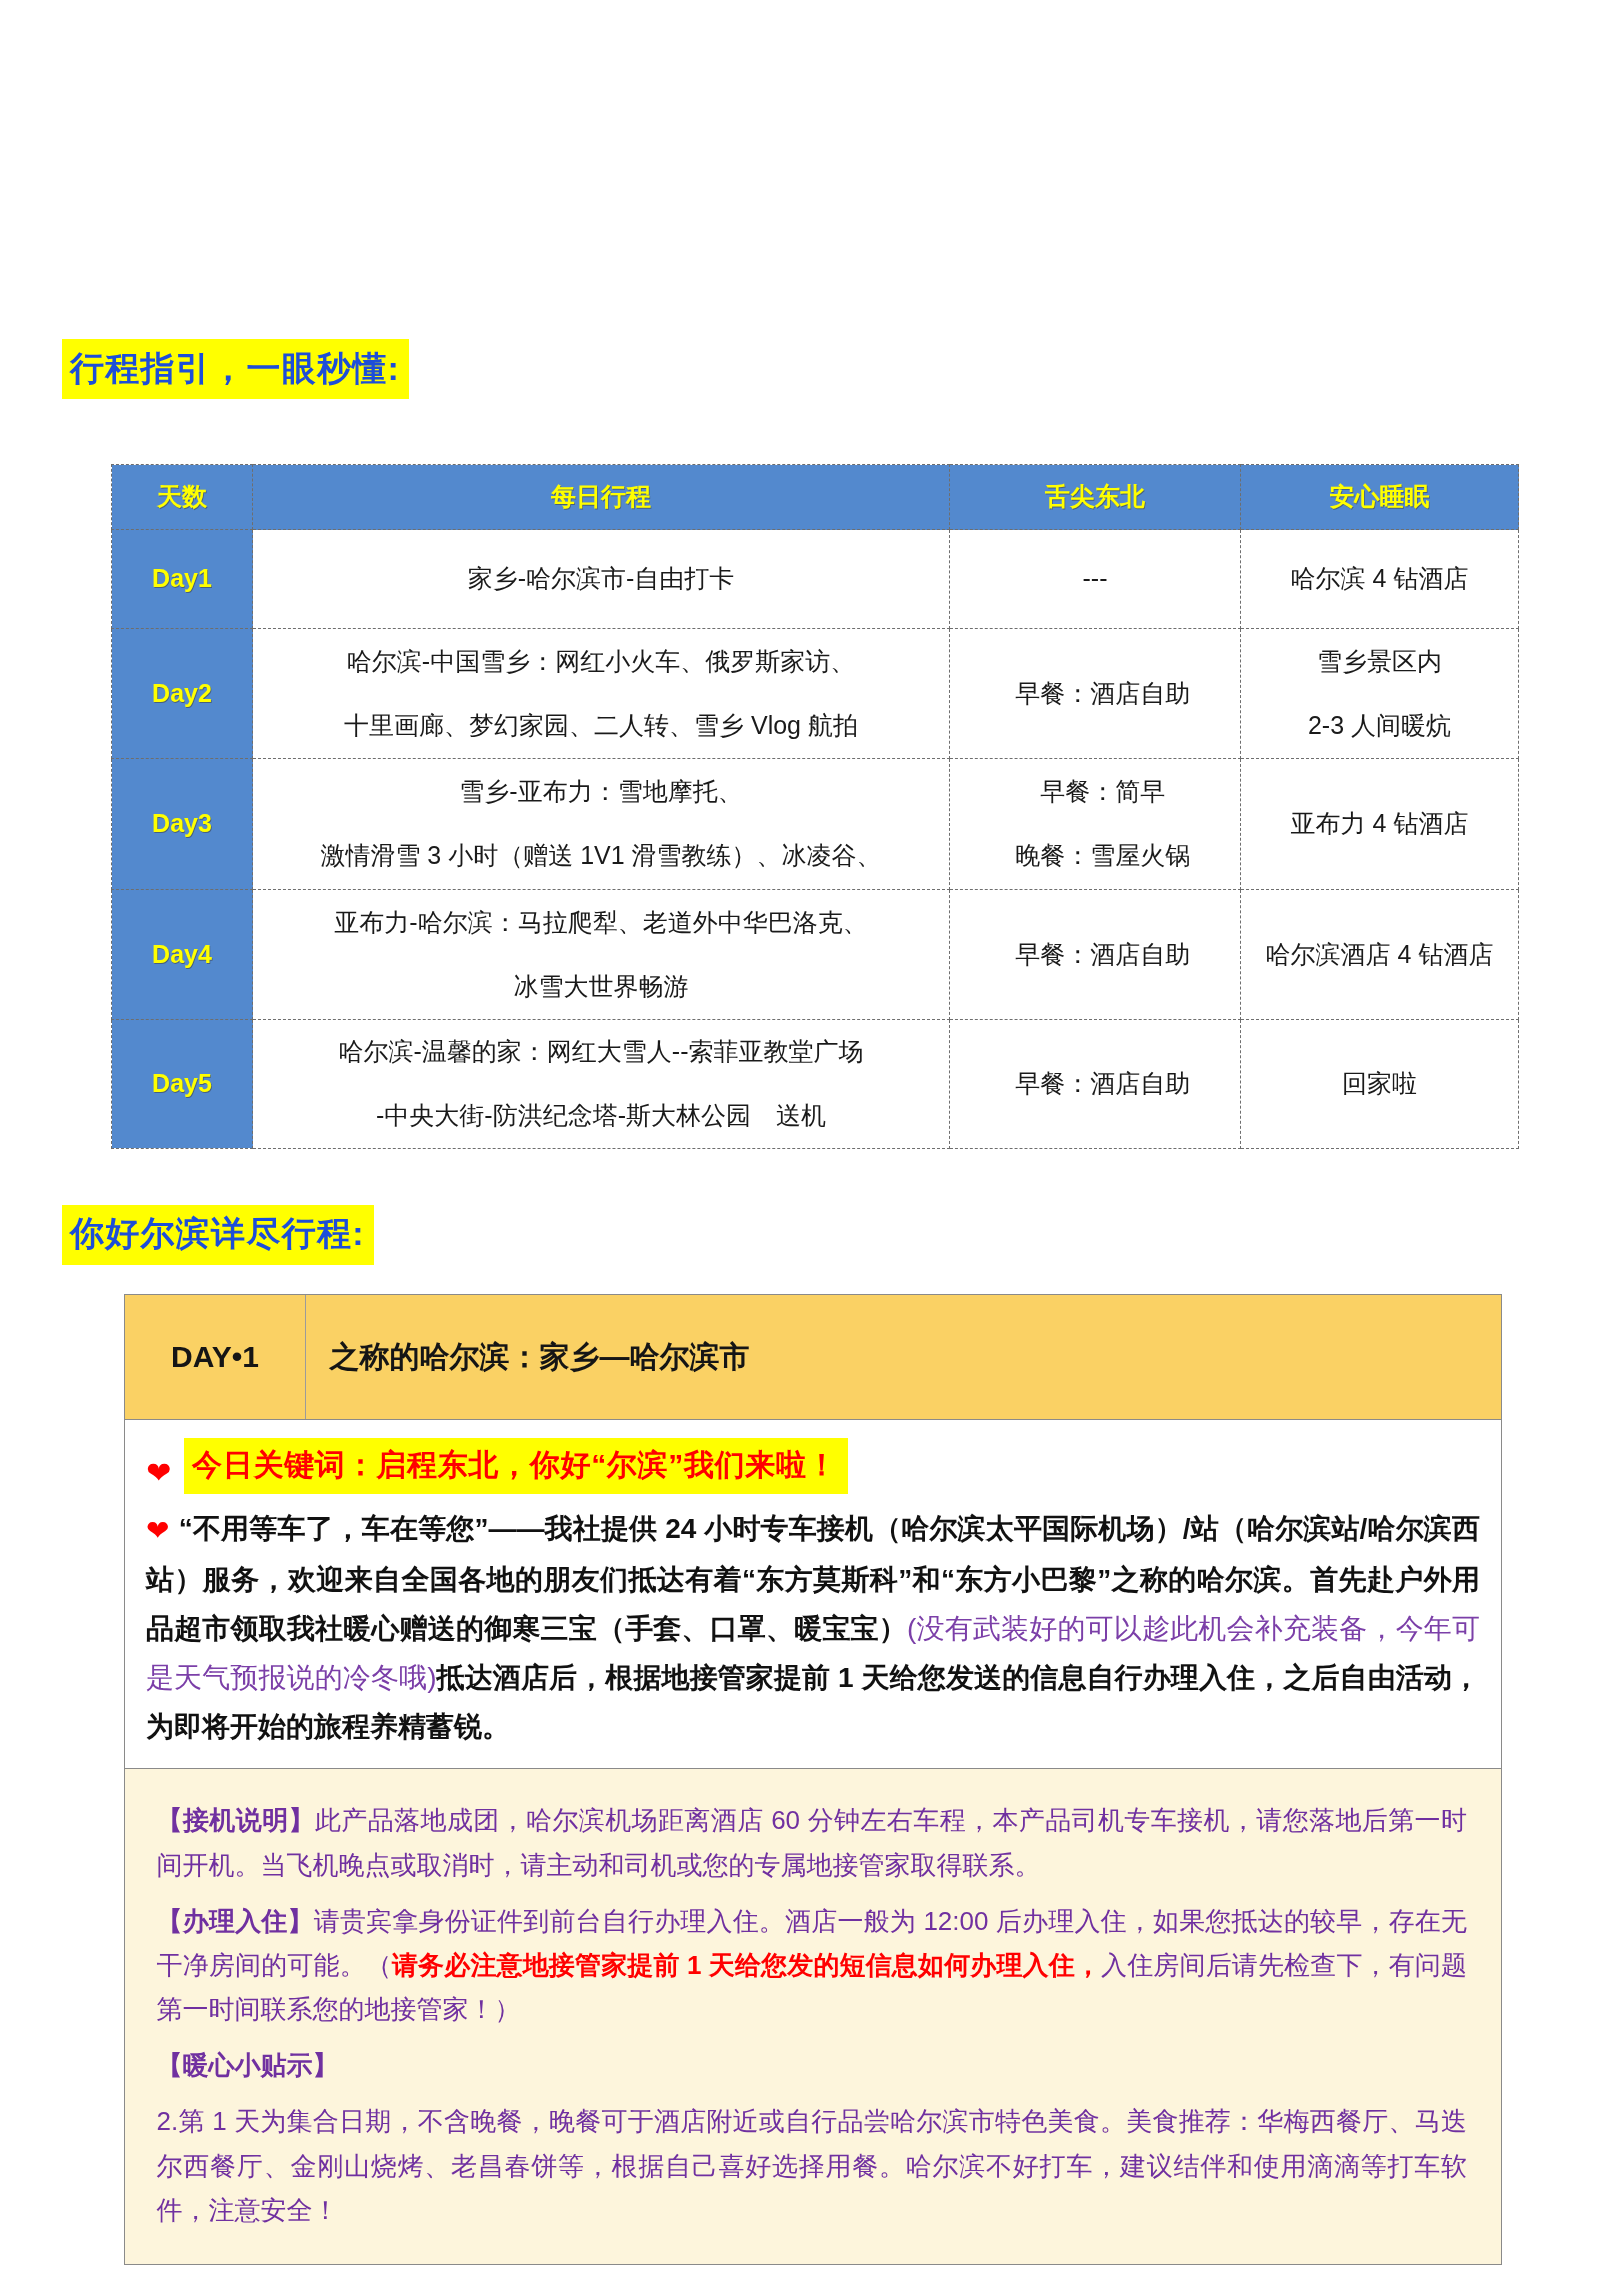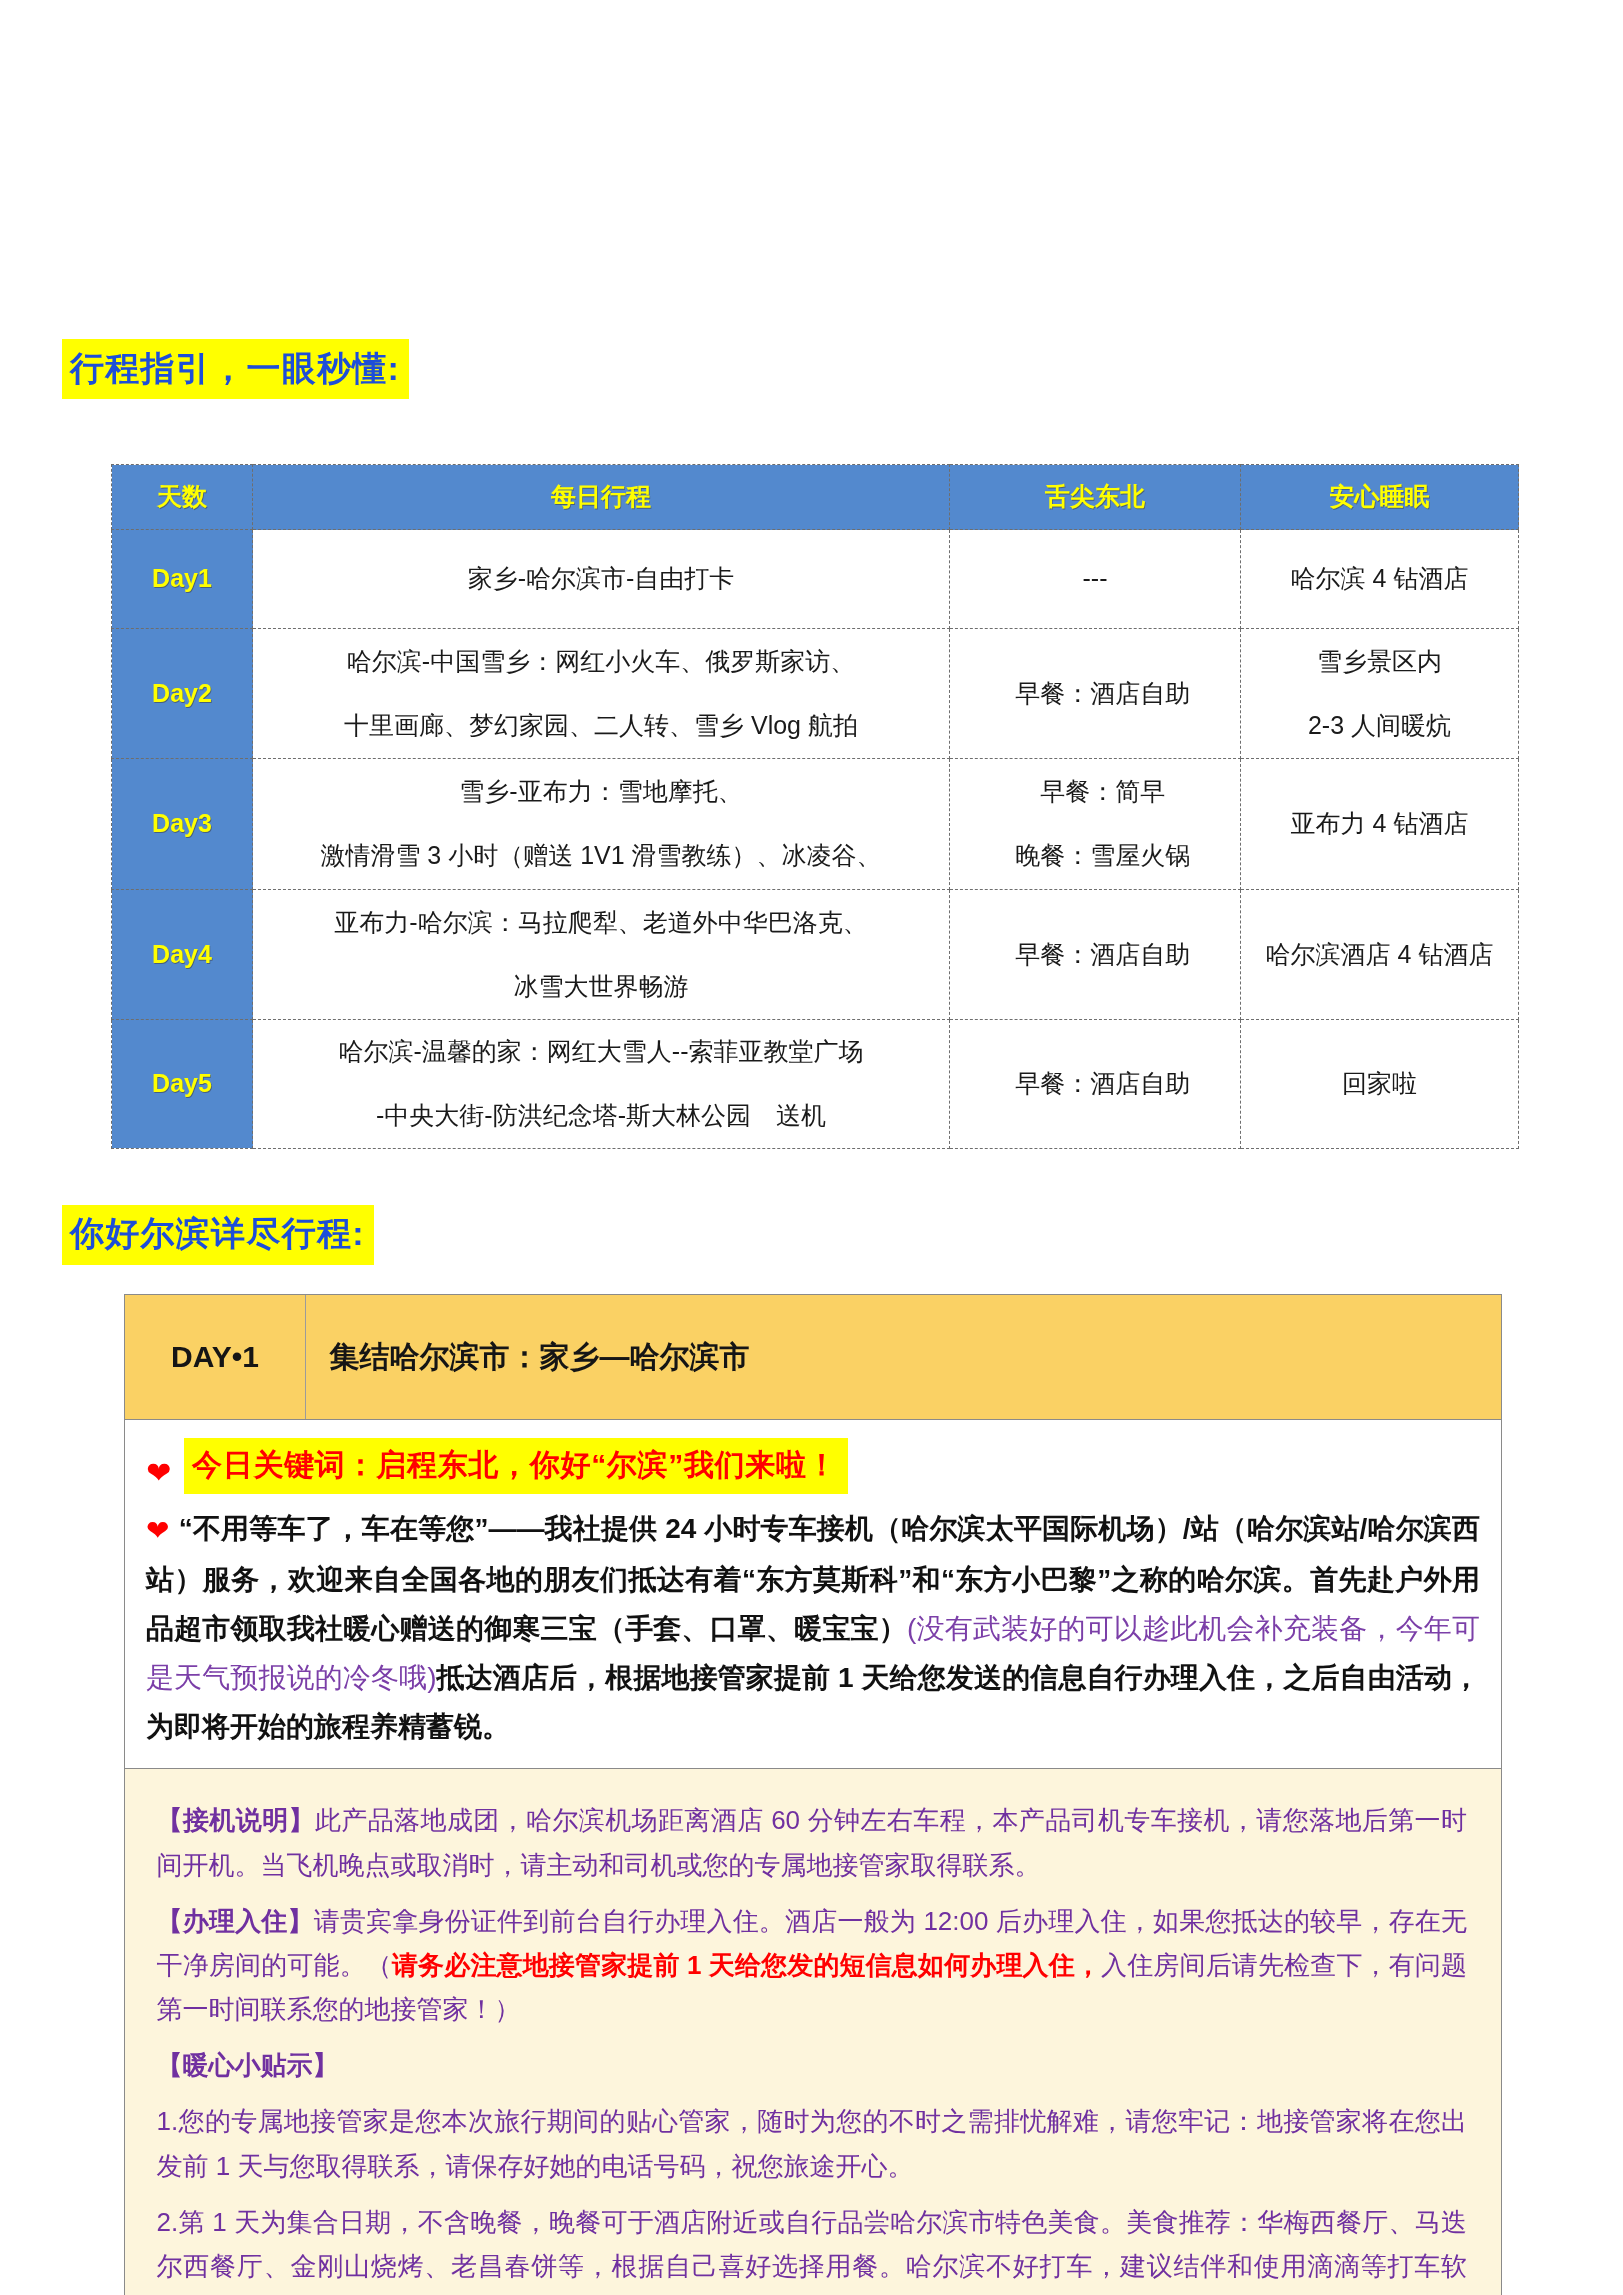--- a/index.html
+++ b/index.html
@@ -205,35 +205,34 @@
   </tbody>
     </table>
 
   <div>
     <span class="sec-title sec-title-2">你好尔滨详尽行程:</span>
   </div>
 
   <div class="day-card">
     <div class="day-card-header">
       <div class="day-card-label">DAY•1</div>
-      <div class="day-card-title">集结哈尔滨市：家乡—哈尔滨市</div>
+      <div class="day-card-title">之称的哈尔滨：家乡—哈尔滨市</div>
     </div>
 
     <div class="day-card-body">
       <div class="keyword-line">
         <span class="heart">❤</span><span class="keyword-hl">今日关键词：启程东北，你好“尔滨”我们来啦！</span>
       </div>
       <div class="intro-para">
         <span class="heart">❤</span><span class="intro-black">“不用等车了，车在等您”——我社提供 24 小时专车接机（哈尔滨太平国际机场）/站（哈尔滨站/哈尔滨西站）服务，欢迎来自全国各地的朋友们抵达有着“东方莫斯科”和“东方小巴黎”之称的哈尔滨。首先赴户外用品超市领取我社暖心赠送的御寒三宝（手套、口罩、暖宝宝）</span><span class="run-purple">(没有武装好的可以趁此机会补充装备，今年可是天气预报说的冷冬哦)</span><span class="intro-black">抵达酒店后，根据地接管家提前 1 天给您发送的信息自行办理入住，之后自由活动，为即将开始的旅程养精蓄锐。</span>
       </div>
     </div>
 
     <div class="notes-box">
       <p><span class="note-label">【接机说明】</span><span>此产品落地成团，哈尔滨机场距离酒店 60 分钟左右车程，本产品司机专车接机，请您落地后第一时间开机。当飞机晚点或取消时，请主动和司机或您的专属地接管家取得联系。</span></p>
       <p><span class="note-label">【办理入住】</span><span>请贵宾拿身份证件到前台自行办理入住。酒店一般为 12:00 后办理入住，如果您抵达的较早，存在无干净房间的可能。（</span><span class="note-red">请务必注意地接管家提前 1 天给您发的短信息如何办理入住，</span><span>入住房间后请先检查下，有问题第一时间联系您的地接管家！）</span></p>
       <p><span class="note-label">【暖心小贴示】</span></p>
-      <p>1.您的专属地接管家是您本次旅行期间的贴心管家，随时为您的不时之需排忧解难，请您牢记：地接管家将在您出发前 1 天与您取得联系，请保存好她的电话号码，祝您旅途开心。</p>
       <p>2.第 1 天为集合日期，不含晚餐，晚餐可于酒店附近或自行品尝哈尔滨市特色美食。美食推荐：华梅西餐厅、马迭尔西餐厅、金刚山烧烤、老昌春饼等，根据自己喜好选择用餐。哈尔滨不好打车，建议结伴和使用滴滴等打车软件，注意安全！</p>
     </div>
   </div>
 
 </div>
 
 
 </body></html>

